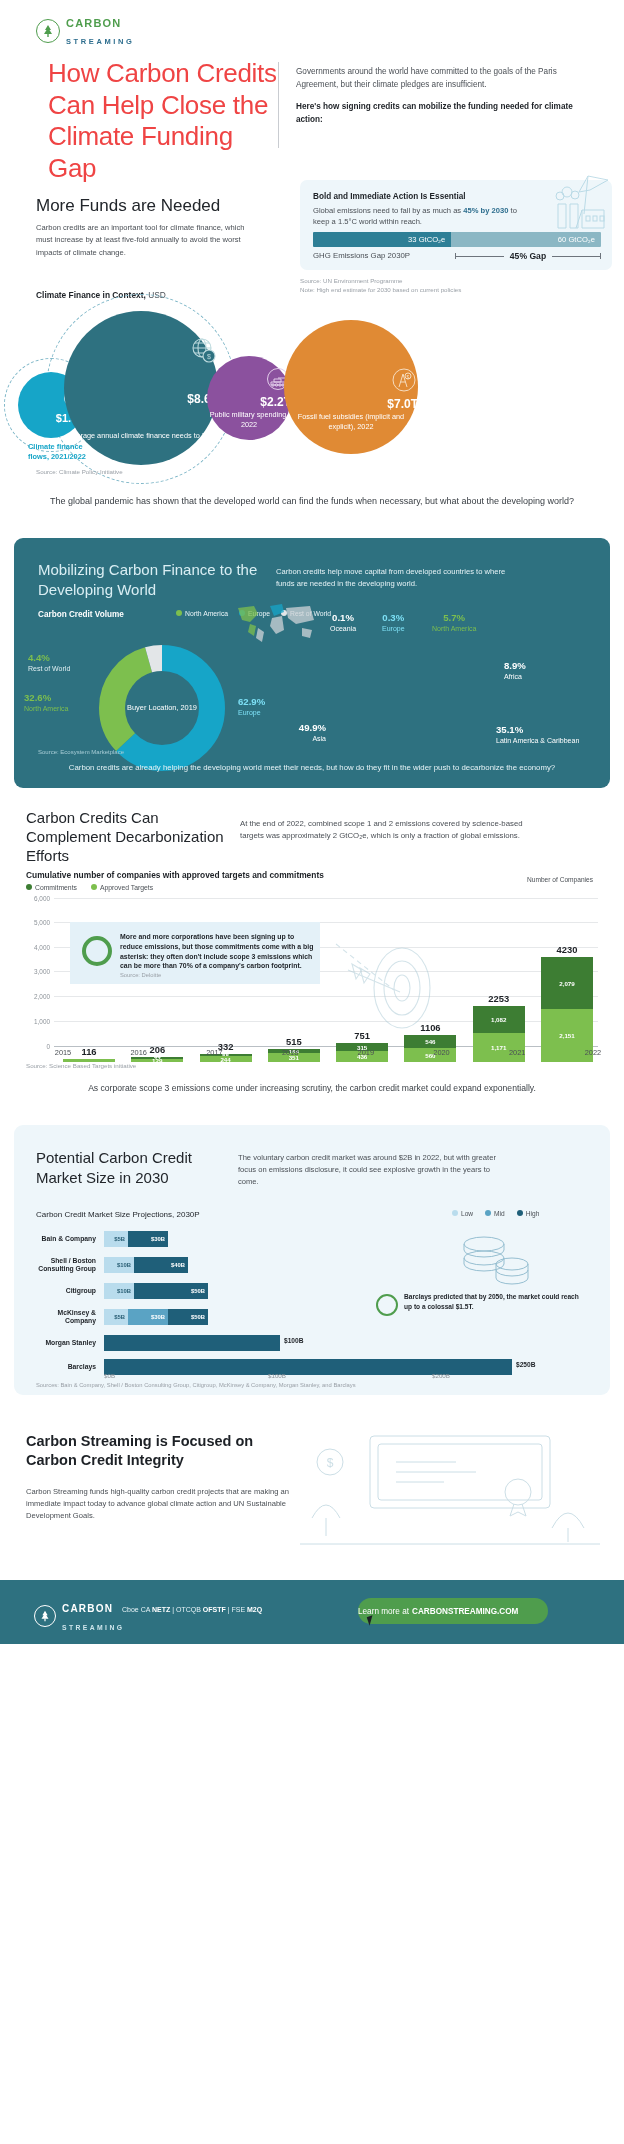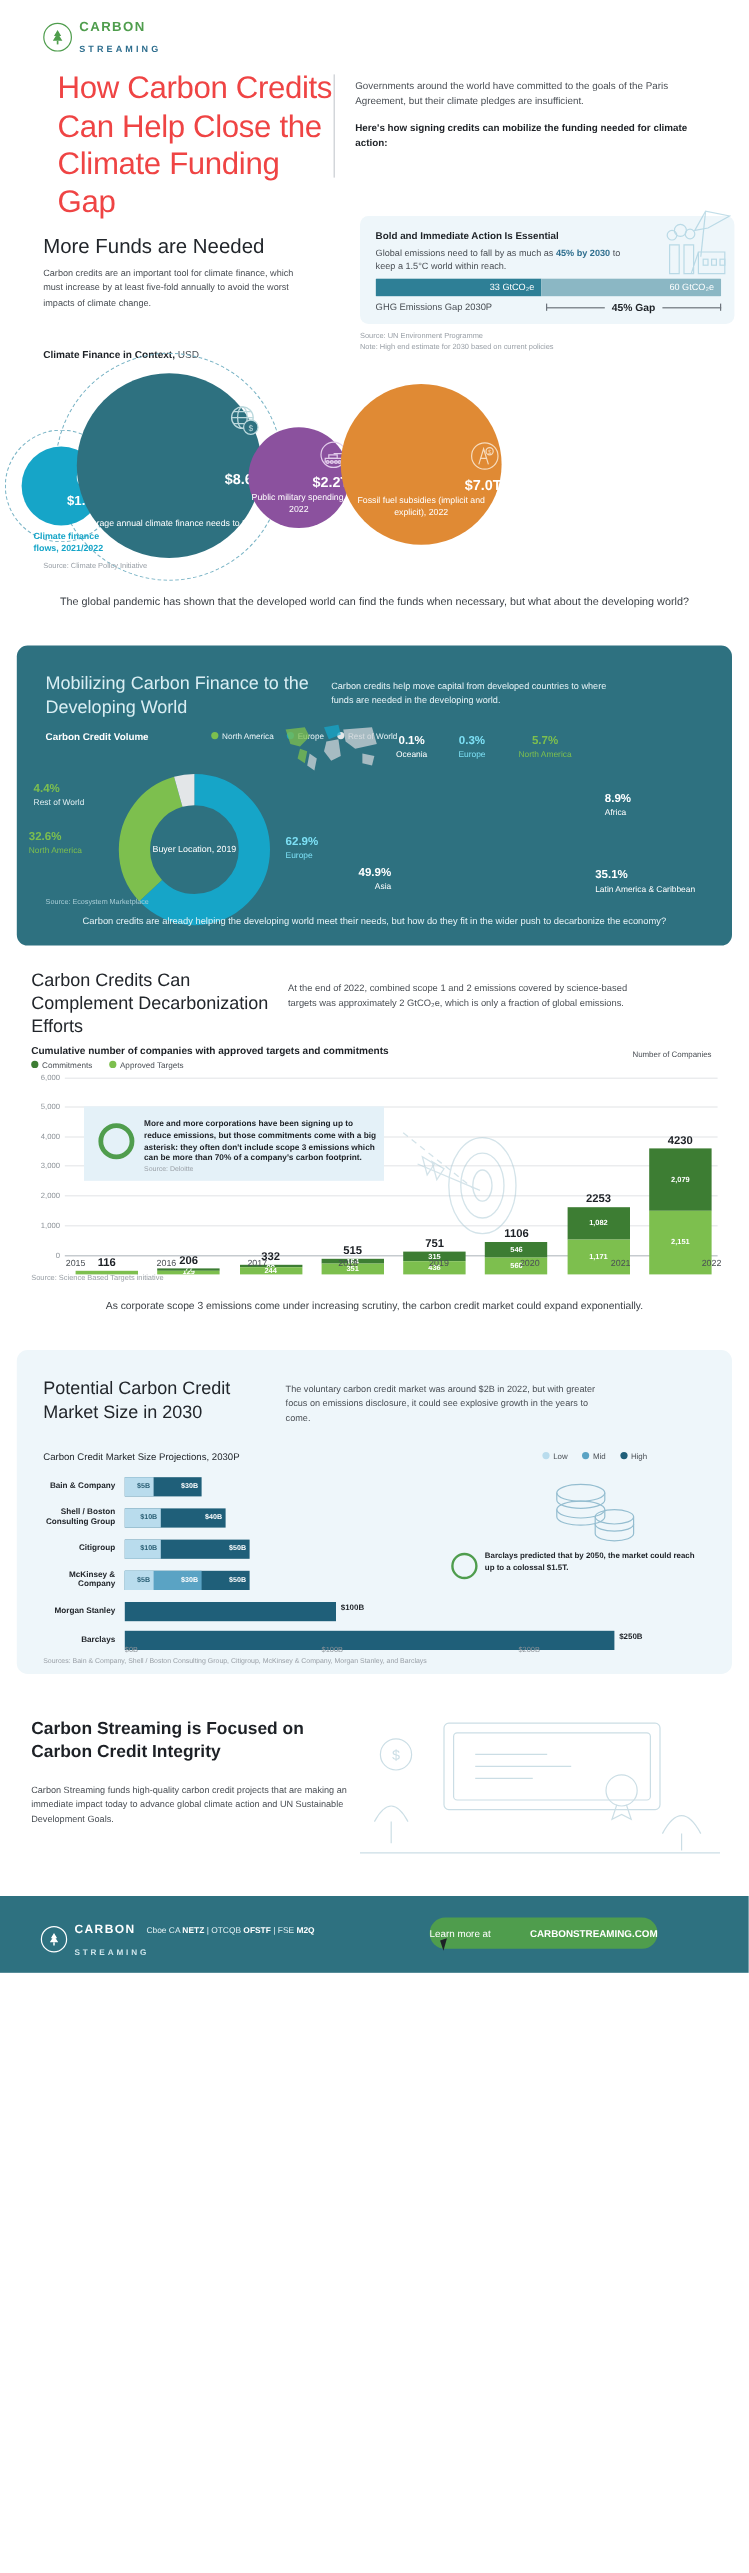--- a/index.html
+++ b/index.html
@@ -165,21 +165,21 @@
 
   
   .footer { position: absolute; top: 1580px; left: 0; width: 624px; height: 64px; background: #2e7180; }
   .f-logo { position: absolute; top: 1598px; left: 34px; display:flex; align-items:center; gap:6px; }
   .f-logo-mark { width: 22px; height: 22px; border-radius: 50%; border: 1.4px solid #fff; display:flex;align-items:center;justify-content:center;}
   .f-carbon { font-size: 10px; letter-spacing: 1.2px; color: #fff; font-weight: 700; line-height:1.05;}
   .f-streaming { font-size: 6.8px; letter-spacing: 2.4px; color: #cfe6ec; font-weight: 700; line-height:1.05;}
   .f-tick { position: absolute; top: 1606px; left: 122px; font-size: 7px; color: #e6f3f6; }
   .f-tick b { color:#fff; }
   .f-btn { position: absolute; top: 1598px; left: 358px; width: 190px; height: 26px; border-radius: 13px;
-     background: #4f9d4d; color: #fff; display:flex; align-items:center; justify-content:space-between; font-size: 8.2px; }
+     background: #4f9d4d; color: #fff; display:flex; align-items:center; justify-content:flex-start; font-size: 8.2px; }
   .f-btn b { font-weight: 700; margin-left: 3px; }
   .cursor { position: absolute; top: 1616px; left: 368px; width: 0; height: 0;
      border-left: 6px solid #1d2126; border-bottom: 9px solid transparent; transform: rotate(-18deg); }
 
   svg { display: block; }
 </style>
 </head>
 <body>
 
 <div class="page">

